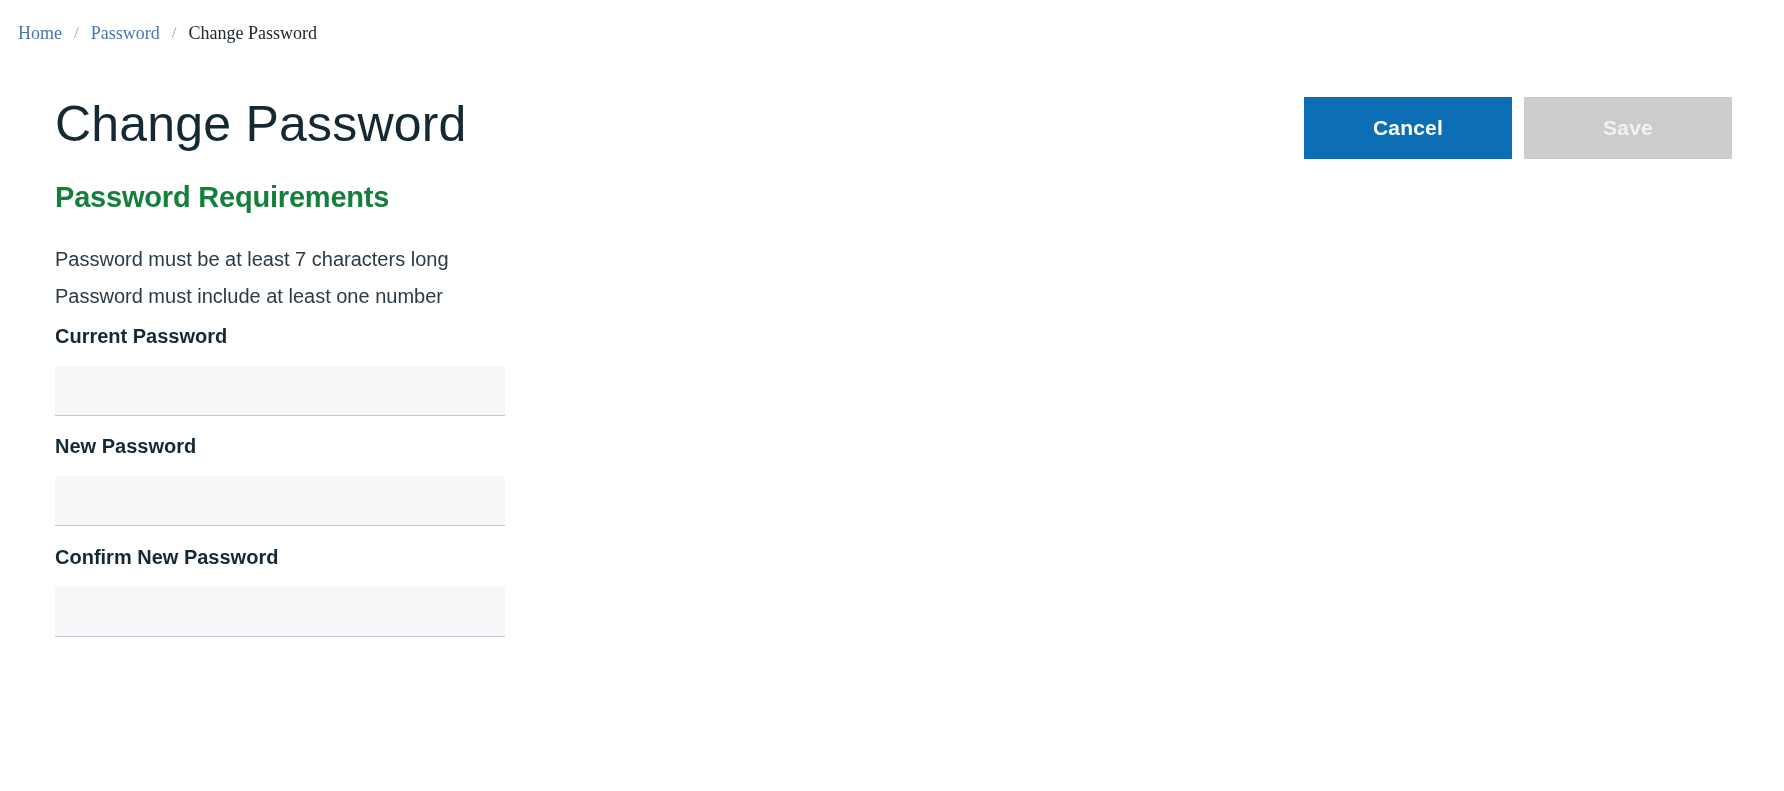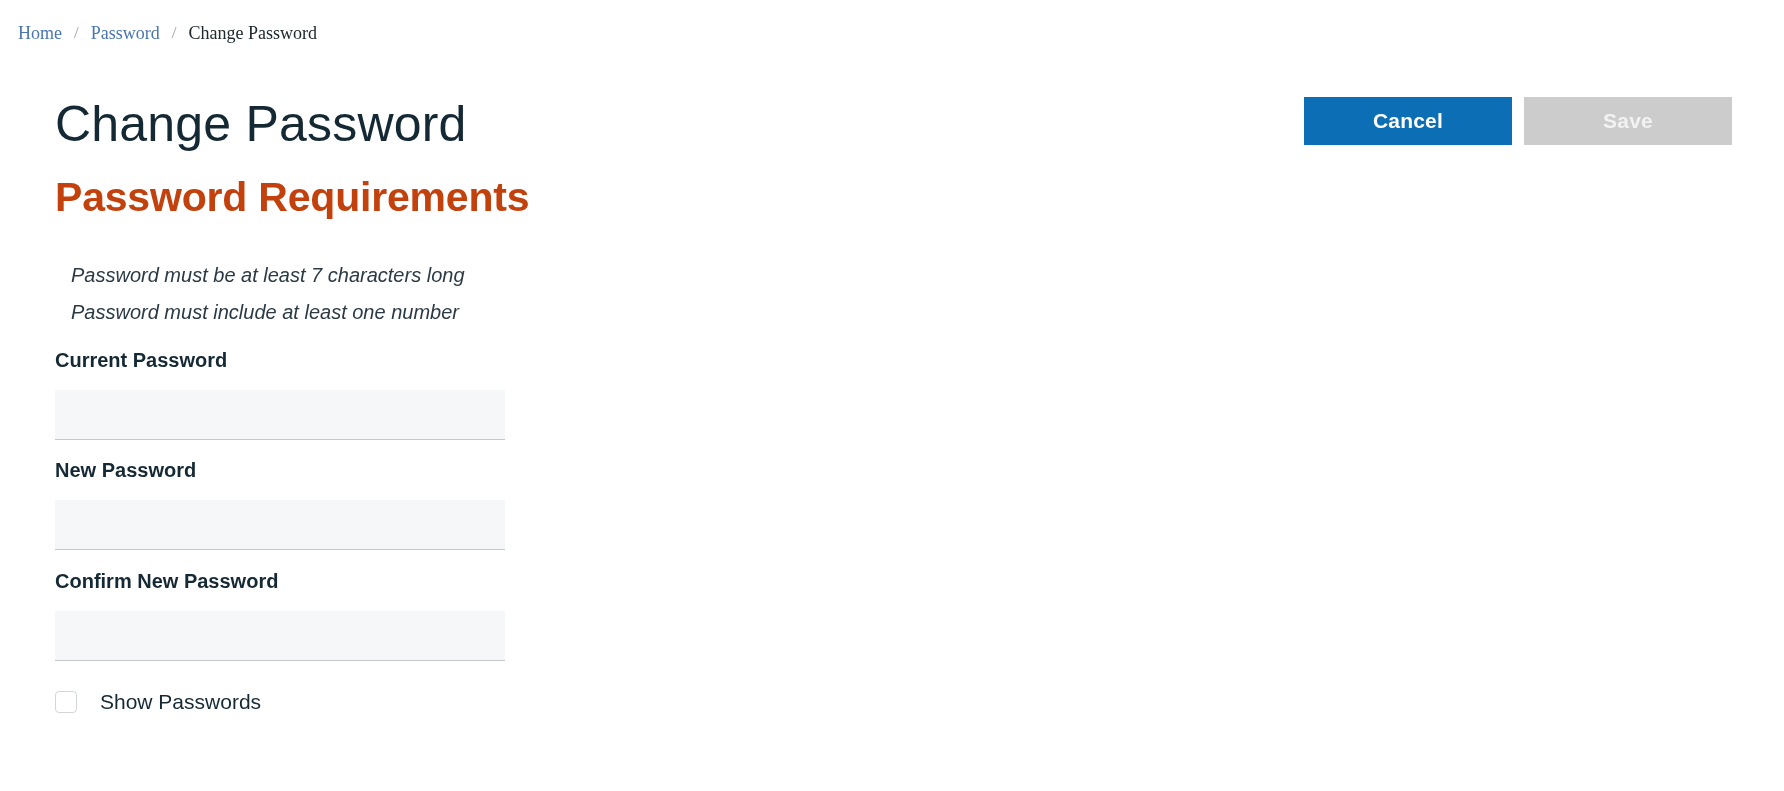--- a/index.html
+++ b/index.html
@@ -50,21 +50,21 @@
     display: flex;
     align-items: flex-start;
   }
   .btn {
     border: 0;
     outline: 0;
     font-family: "Liberation Sans", sans-serif;
     font-size: 21px;
     font-weight: bold;
     color: #ffffff;
-    height: 48px;
+    height: 62px;
     width: 208px;
     display: flex;
     align-items: center;
     justify-content: center;
     letter-spacing: 0.2px;
     padding: 0;
   }
   .btn-cancel {
     background: #0c6eb4;
     cursor: pointer;
@@ -88,33 +88,32 @@
     padding-top: 93px;
     font-size: 50px;
     font-weight: 300;
     line-height: 62px;
     color: #152935;
     letter-spacing: 0.2px;
   }
   .section-title {
     margin: 0;
     padding-top: 22px;
-    font-size: 41px;
+    font-size: 29px;
     font-weight: bold;
     line-height: 40px;
-    color: #c2410c;
+    color: #15803d;
     letter-spacing: -0.2px;
   }
   .requirements {
-    margin: 16px;
+    margin: 0;
     padding-top: 24px;
     font-size: 20px;
     line-height: 37px;
     color: #2b3a45;
-    font-style: italic;
   }
   .requirements div { white-space: nowrap; }
 
   
   .field {
     margin-top: 8px;
     width: 450px;
   }
   .field-label {
     font-size: 20px;
@@ -200,18 +199,14 @@
   <div class="field field-2">
     <label class="field-label">New Password</label>
     <input class="field-input" type="password" placeholder="" style="">
   </div>
 
   <div class="field field-3">
     <label class="field-label">Confirm New Password</label>
     <input class="field-input" type="password" placeholder="" style="">
   </div>
 
-  <div class="checkbox-row">
-    <span class="checkbox-box"></span>
-    <span class="checkbox-label">Show Passwords</span>
-  </div>
 
 </main>
 
 </body></html>

